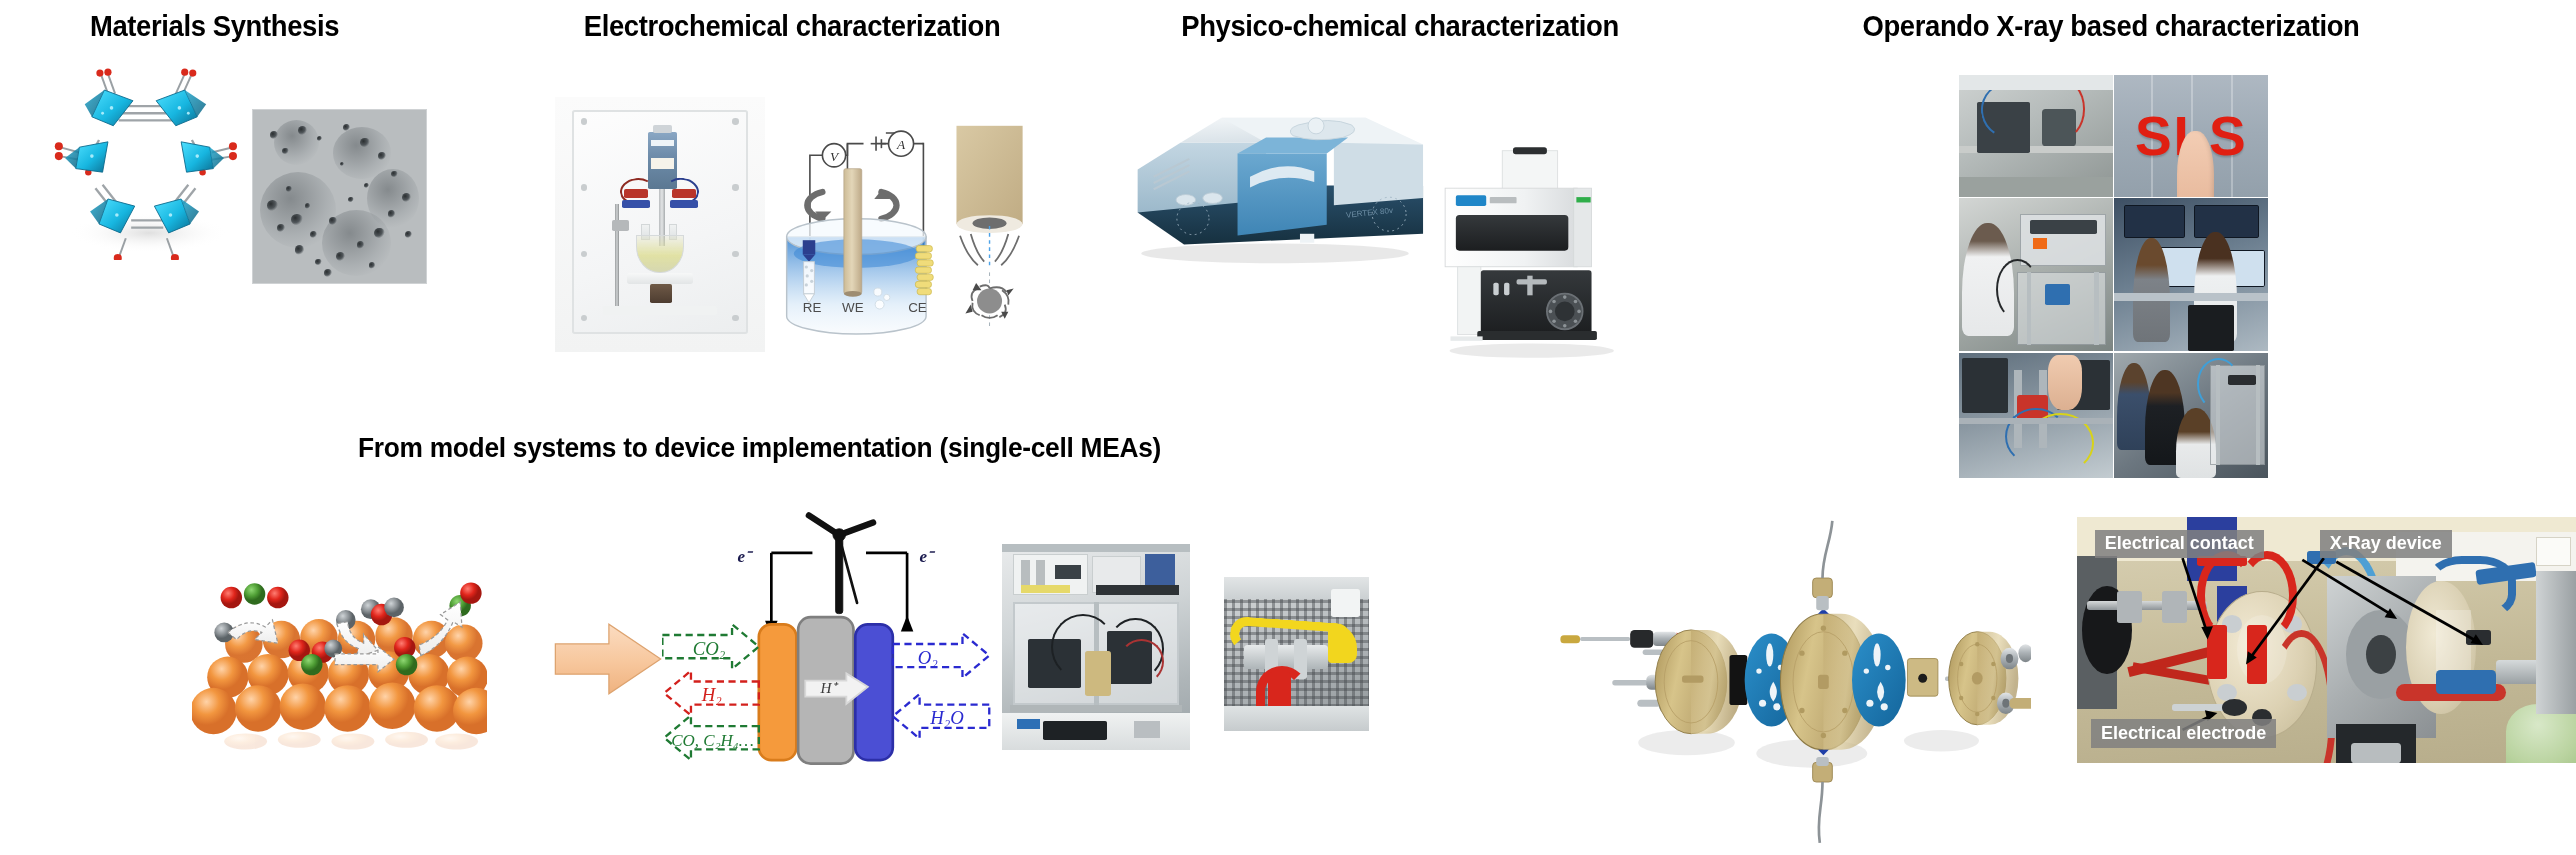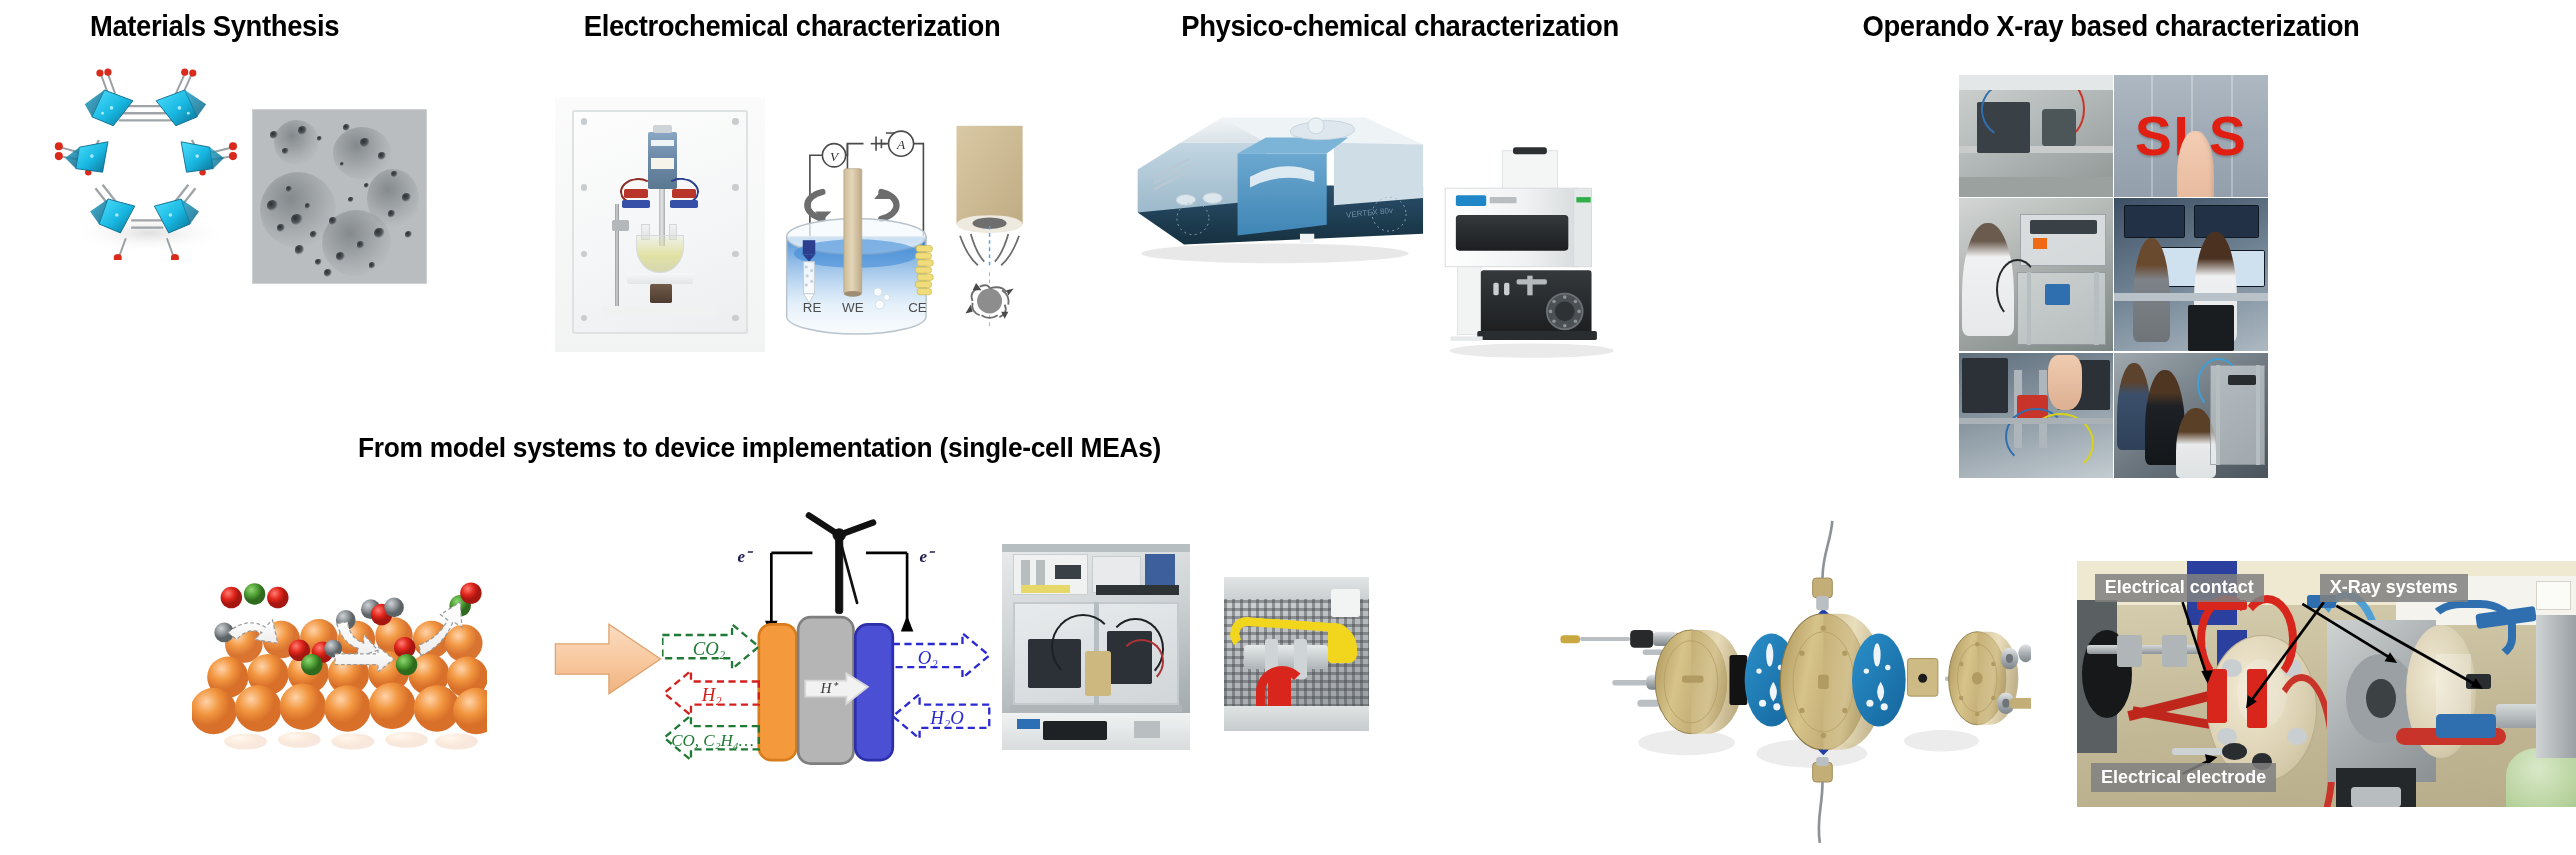--- a/index.html
+++ b/index.html
@@ -171,21 +171,20 @@
   .hose { position:absolute; border-radius:36px; }
 
   
   .cad { position:absolute; }
   .cad svg { display:block; }
 
   
   .opphoto {
     position:absolute; overflow:hidden;
     background: linear-gradient(175deg,#dad2b6 0%, #cfc6a6 30%, #c2b896 62%, #b7ad8b 100%);
-    margin-top: 44px;
   }
   .callout {
     position:absolute;
     background: rgba(128,128,128,0.86);
     color:#ffffff;
     font-family:"Liberation Sans", sans-serif;
     font-weight:bold;
     font-size:18px;
     padding:4.5px 9.8px 5.4px 9.8px;
     white-space:nowrap;
@@ -1080,18 +1079,18 @@
       <polygon points="189,165 191,150 201,157" fill="#000"></polygon>
       <path d="M252,48 L353,110" stroke="#000" stroke-width="3" fill="none"></path>
       <polygon points="358,114 344,112 350,102" fill="#000"></polygon>
       <path d="M290,50 L449,140" stroke="#000" stroke-width="3" fill="none"></path>
       <polygon points="454,143 440,141 446,131" fill="#000"></polygon>
       <path d="M118,238 L152,221" stroke="#000" stroke-width="3" fill="none"></path>
       <polygon points="157,219 146,228 143,216" fill="#000"></polygon>
     </svg>
 
     <div class="callout" style="left:18px; top:12.5px;">Electrical contact</div>
-    <div class="callout" style="left:243px; top:12.5px;">X-Ray systems</div>
+    <div class="callout" style="left:243px; top:12.5px;">X-Ray device</div>
     <div class="callout" style="left:14.3px; top:202px;">Electrical electrode</div>
   </div>
 
 </div>
 
 
 </body></html>

